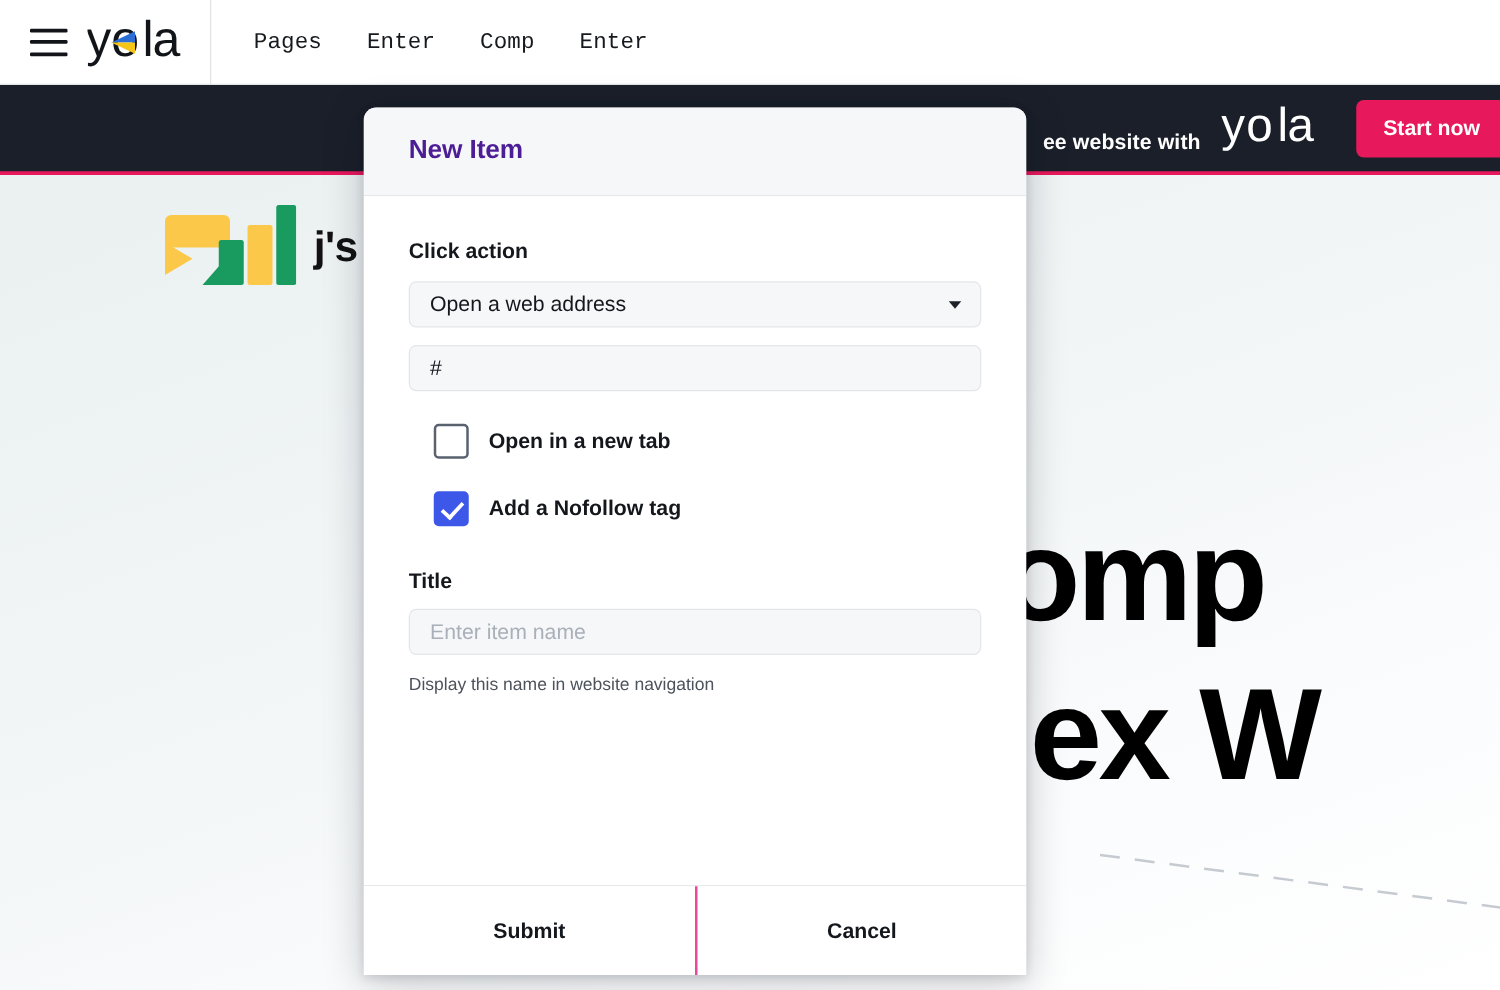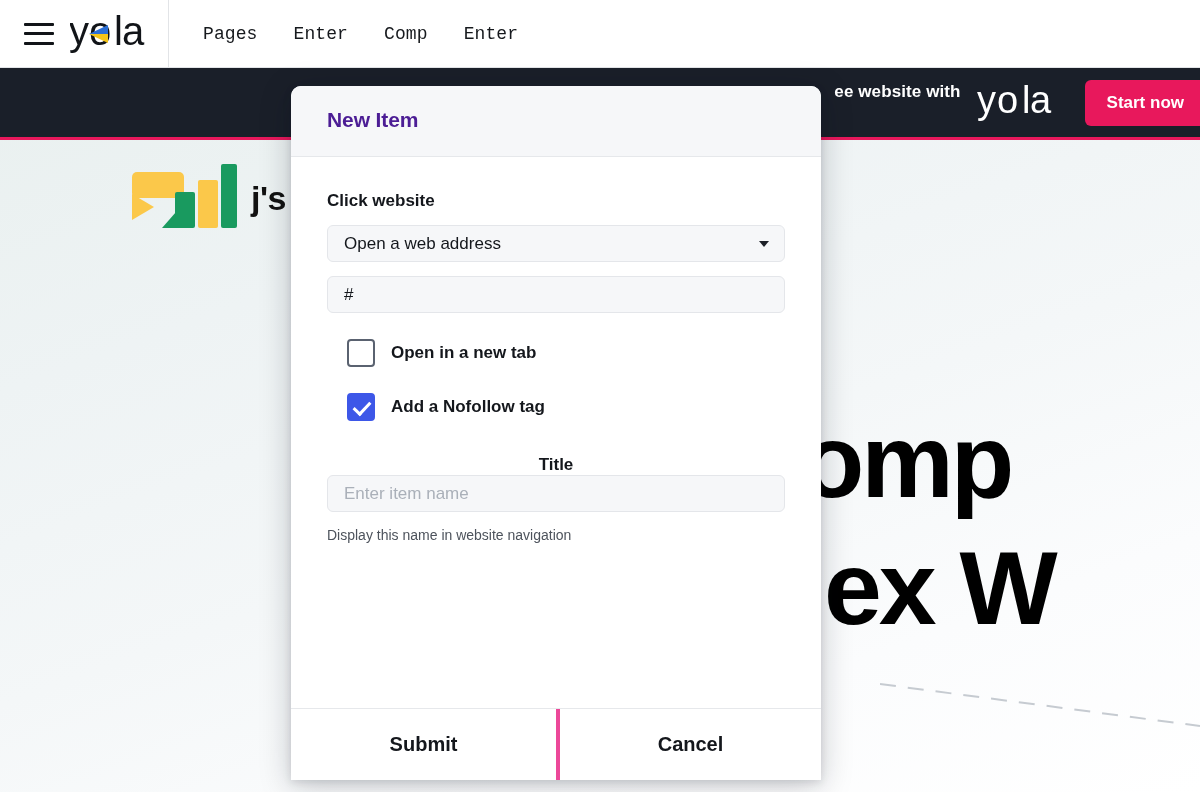--- a/index.html
+++ b/index.html
@@ -42,21 +42,21 @@
   }
   .promo-bar {
     position: relative; height: 72px; width: 100%;
     background: #1a1f29;
     border-bottom: 3px solid #e8185c;
     display: flex; align-items: center; justify-content: flex-end;
     padding-right: 0;
   }
   .promo-text {
     color: #ffffff; font-size: 17px; font-weight: 700; letter-spacing: .1px;
-    display: flex; align-items: flex-start; gap: 16px;
+    display: flex; align-items: flex-end; gap: 16px;
     margin-right: 24px;
   }
   .promo-logo svg { display: block; }
   .start-now {
     background: #e8185c; color: #fff; border: none;
     font-family: "Liberation Sans", sans-serif;
     font-size: 17px; font-weight: 700;
     padding: 13px 22px; border-radius: 6px; cursor: pointer;
     margin-right: 0; position: relative; right: -6px;
   }
@@ -138,33 +138,33 @@
   }
   .box.checked { background: #3d57e8; border-color: #3d57e8; position: relative; }
   .box.checked::after {
     content: ""; position: absolute; left: 8px; top: 3px;
     width: 7px; height: 14px; border: solid #fff;
     border-width: 0 3px 3px 0; transform: rotate(43deg);
   }
   .check-label { font-size: 17px; font-weight: 700; color: #14171c; }
 
   .title-block { margin-top: 34px; }
-  .title-block .section-label { margin-bottom: 0; text-align: center; }
+  .title-block .section-label { margin-bottom: 12px; }
 
   .modal-footer {
     flex: 0 0 auto; display: flex; height: 72px;
     border-top: 1px solid #e6e8eb; background: #fff;
   }
   .footer-btn {
     flex: 1 1 50%; border: none; background: #fff;
     font-family: "Liberation Sans", sans-serif;
-    font-size: 20px; font-weight: 700; color: #14171c;
+    font-size: 17px; font-weight: 700; color: #14171c;
     cursor: pointer;
   }
-  .footer-btn + .footer-btn { border-left: 4px solid #ec4899; }
+  .footer-btn + .footer-btn { border-left: 2px solid #ec4899; }
 </style>
 </head>
 <body>
 
 <div class="stage">
 
   <div class="topbar">
     <div class="tb-left">
       <div class="hamburger">
         <span></span>
@@ -238,21 +238,21 @@
 
   <div class="modal-layer">
     <div class="modal">
 
       <div class="modal-header">
         <div class="modal-title">New Item</div>
       </div>
 
       <div class="modal-body">
 
-        <div class="section-label">Click website</div>
+        <div class="section-label">Click action</div>
 
         <div class="select-wrap">
           <div class="ctrl">Open a web address</div>
           <span class="caret"></span>
         </div>
 
         <div class="url-row">
           <input class="ctrl" type="text" value="#" style="">
         </div>
 

